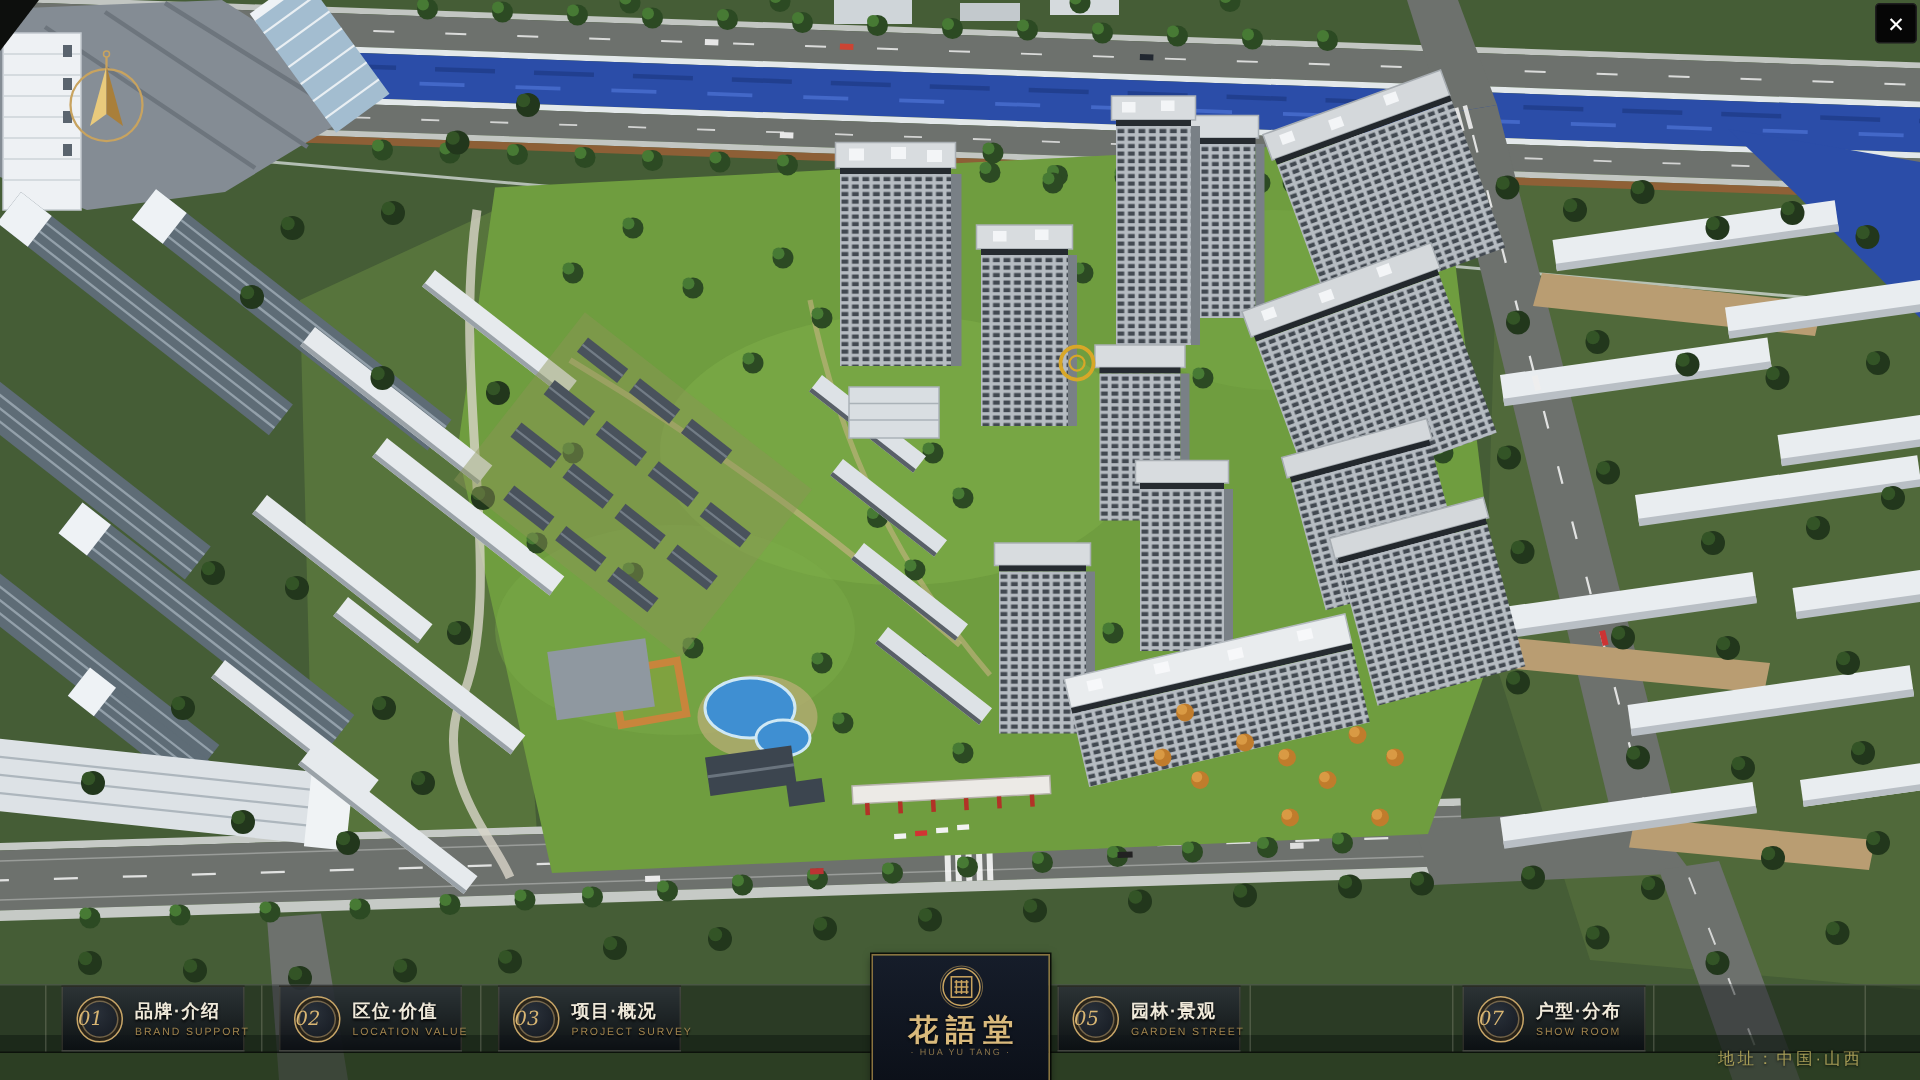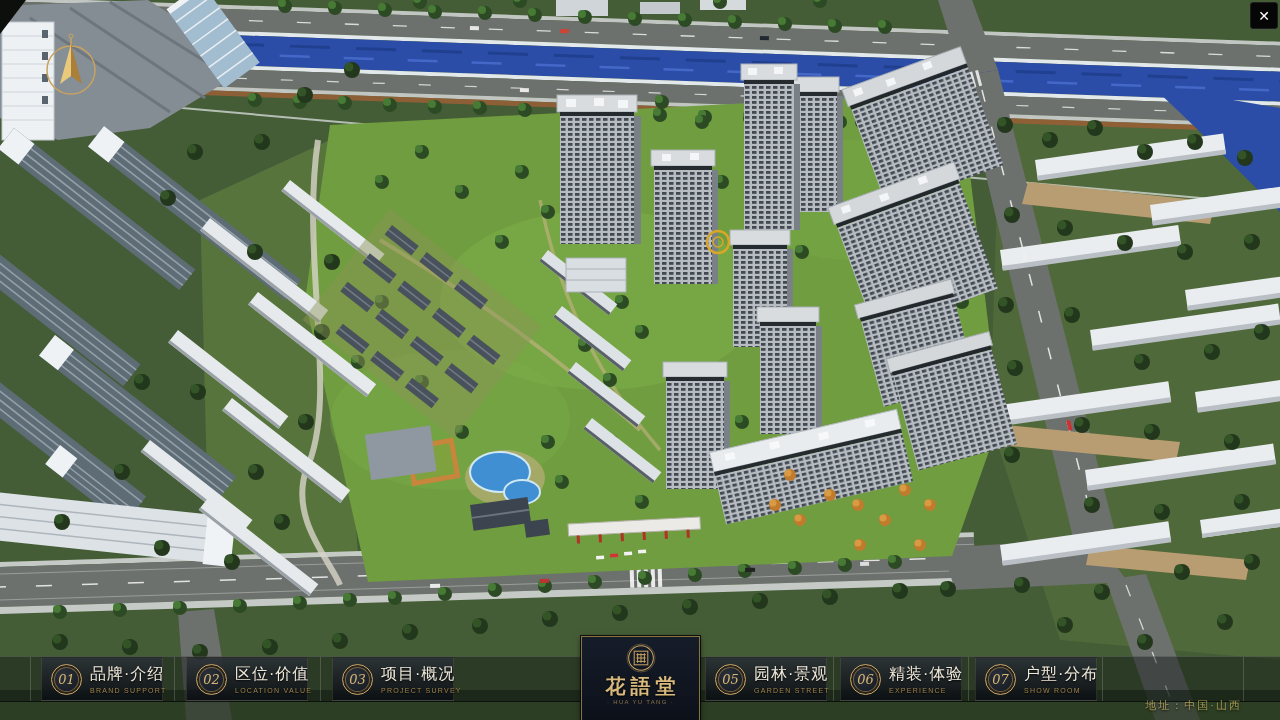--- a/index.html
+++ b/index.html
@@ -9,24 +9,24 @@
   
   .compass{position:absolute;left:40px;top:30px;width:62px;height:70px;}
 
   
   .close-btn{position:absolute;left:1250px;top:2px;width:28px;height:27px;background:#060606;border:1px solid #1e1e1e;border-radius:3px;color:#fff;display:flex;align-items:center;justify-content:center;font-size:14px;line-height:1;cursor:pointer;padding:0;}
 
   
   .navbar{position:absolute;left:0;top:656px;width:1280px;height:44px;background:rgba(8,12,14,0.42);border-top:1px solid rgba(255,255,255,0.14);border-bottom:1px solid rgba(0,0,0,0.55);}
   .nav-divider{position:absolute;top:0;width:1px;height:100%;background:rgba(210,205,185,0.22);}
   .nav-item{position:absolute;top:0;height:44px;width:122px;display:flex;align-items:center;padding-left:9px;box-sizing:border-box;background:linear-gradient(180deg,rgba(44,50,56,0.88),rgba(10,13,18,0.88));border:1px solid rgba(150,135,100,0.22);cursor:pointer;}
-  .badge{flex:0 0 auto;width:29px;height:29px;border-radius:50%;border:1px solid #c9a667;background:radial-gradient(circle at 40% 35%,#2a313a,#11151c);box-shadow:inset 0 0 0 2px rgba(0,0,0,.65),inset 0 0 0 3px rgba(201,166,103,.5);display:flex;align-items:center;justify-content:center;margin-right:8px;}
+  .badge{flex:0 0 auto;width:29px;height:29px;border-radius:50%;border:1px solid #c9a667;background:radial-gradient(circle at 40% 35%,#2a313a,#11151c);box-shadow:inset 0 0 0 2px rgba(0,0,0,.65),inset 0 0 0 3px rgba(201,166,103,.5);display:flex;align-items:center;justify-content:flex-start;margin-right:8px;}
   .badge .num{font-family:"DejaVu Serif",serif;font-style:italic;font-size:13px;color:#d9b673;letter-spacing:0;}
   .nav-labels{display:flex;flex-direction:column;justify-content:center;min-width:0;}
-  .nav-labels .cn{font-size:16px;font-weight:400;color:#efe9da;letter-spacing:1px;white-space:nowrap;text-shadow:0 1px 2px #000;}
+  .nav-labels .cn{font-size:12px;font-weight:700;color:#efe9da;letter-spacing:1px;white-space:nowrap;text-shadow:0 1px 2px #000;}
   .nav-labels .en{font-size:7px;color:#a2854e;letter-spacing:.18em;white-space:nowrap;margin-top:2px;text-shadow:0 1px 1px #000;}
 
   
   .logo-panel{position:absolute;left:581px;top:636px;width:119px;height:100px;box-sizing:border-box;background:linear-gradient(180deg,#161d2a,#0a0e16);border:1px solid #8a7340;box-shadow:0 0 0 1px rgba(0,0,0,.8),0 2px 6px rgba(0,0,0,.6);display:flex;flex-direction:column;align-items:center;justify-content:flex-start;cursor:pointer;}
   .emblem{width:34px;height:34px;margin-top:4px;}
   .logo-title{font-family:"DejaVu Serif",serif;font-weight:700;font-size:20px;color:#d9b97c;letter-spacing:5px;text-indent:5px;line-height:1;margin-top:1px;text-shadow:0 1px 2px #000;}
   .logo-tagline{font-size:6px;color:#8a744a;letter-spacing:.22em;margin-top:3px;white-space:nowrap;}
 
   .address{position:absolute;right:38px;top:698px;font-size:11px;color:#a89d57;letter-spacing:2px;text-shadow:0 1px 2px rgba(0,0,0,.8);}
 </style>
@@ -715,29 +715,20 @@
   </div>
   <div class="nav-item" style="left:705px">
     <div class="badge">
           <span class="num">05</span>
         </div>
     <div class="nav-labels">
           <div class="cn">园林·景观</div>
           <div class="en">GARDEN STREET</div>
         </div>
   </div>
-  <div class="nav-item" style="left:840px">
-    <div class="badge">
-          <span class="num">06</span>
-        </div>
-    <div class="nav-labels">
-          <div class="cn">精装·体验</div>
-          <div class="en">EXPERIENCE</div>
-        </div>
-  </div>
   <div class="nav-item" style="left:975px">
     <div class="badge">
           <span class="num">07</span>
         </div>
     <div class="nav-labels">
           <div class="cn">户型·分布</div>
           <div class="en">SHOW ROOM</div>
         </div>
   </div>
 </nav>

